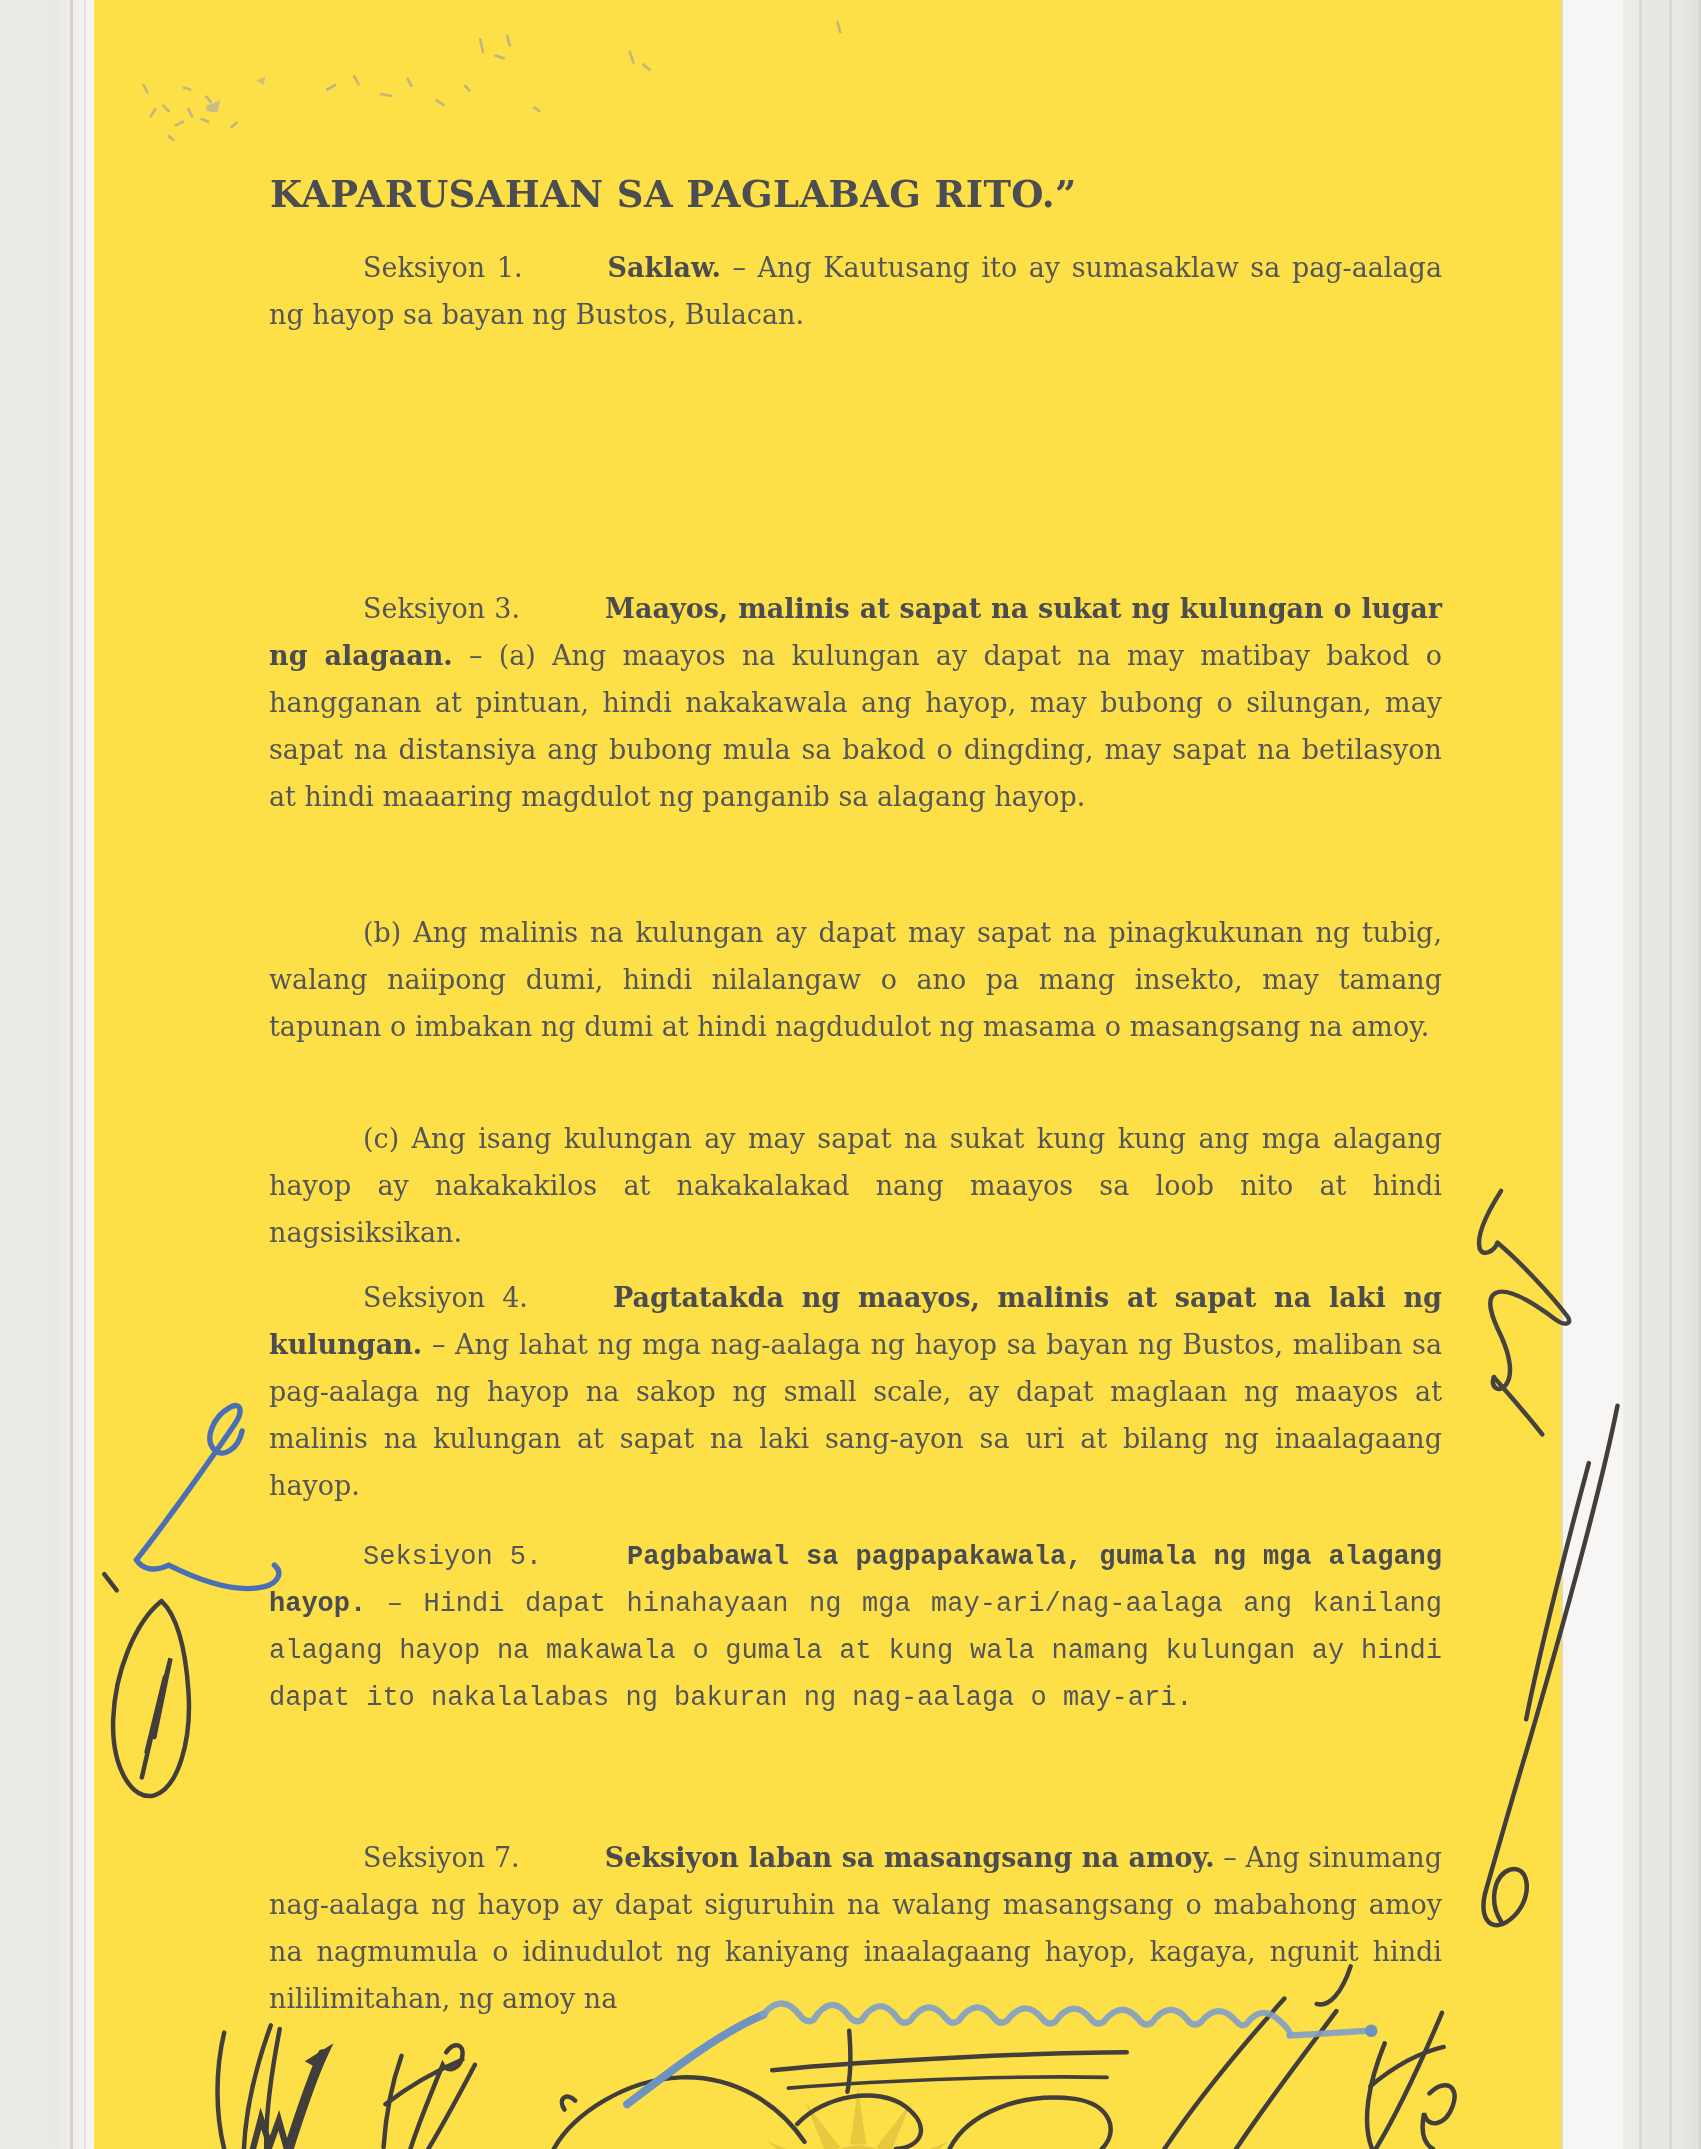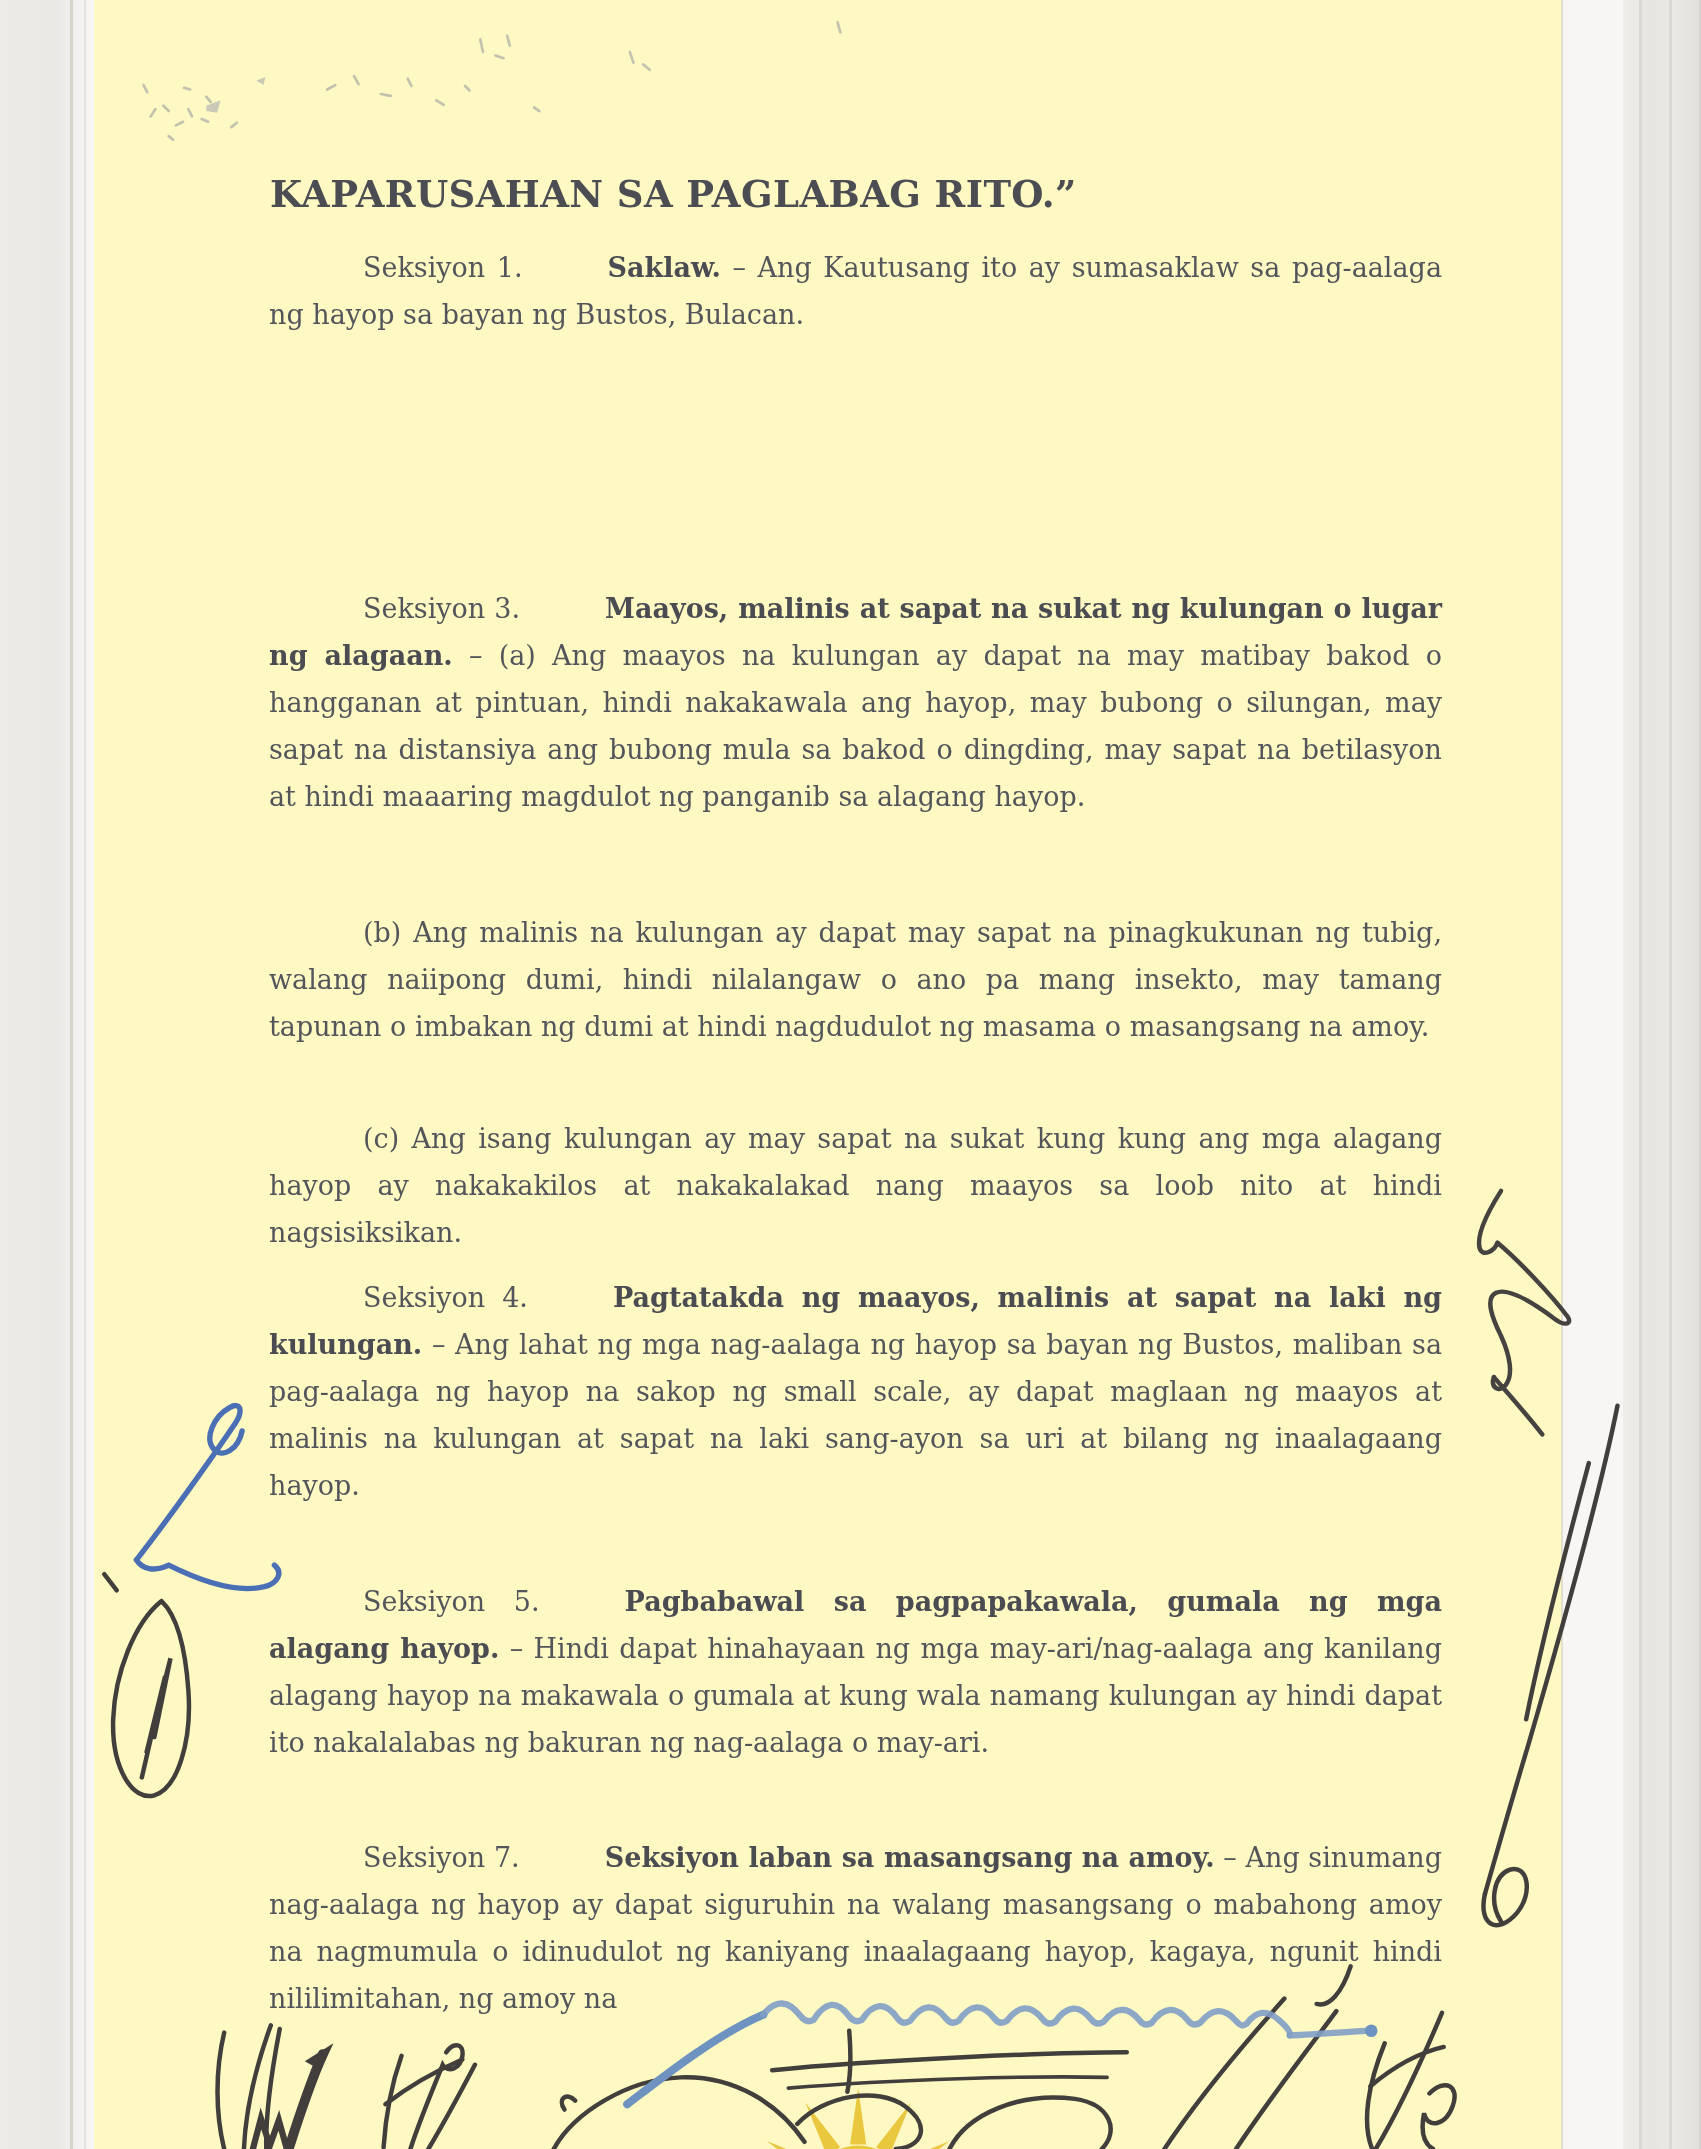--- a/index.html
+++ b/index.html
@@ -1,18 +1,18 @@
 <!DOCTYPE html>
 <html style="font-size:14.3px"><head>
 <meta charset="utf-8">
 <style>
   html,body{margin:0;padding:0;background:#d8d7d4;}
   .page{
     position:relative;width:1702px;height:2149px;overflow:hidden;
-    background:#fef9c3;
+    background:#fde047;
     font-family:"DejaVu Serif","Liberation Serif",serif;
   }
   
   .edge-left{
     position:absolute;left:0;top:0;width:94px;height:2149px;
     background:linear-gradient(to right,#ecebe8 0%,#eae9e6 60%,#f1f0ee 80%,#f8f7f5 100%);
   }
   .edge-left-line{position:absolute;left:70px;top:0;width:2.7px;height:2149px;background:#d6d3cb;}
   .edge-left-line2{position:absolute;left:84px;top:0;width:1.8px;height:2149px;background:#e4e2de;}
   .page-fold-line{position:absolute;left:1561px;top:0;width:1.8px;height:2149px;background:#dbd8d2;opacity:.8;}
@@ -32,21 +32,21 @@
     position:absolute;left:269px;width:1173px;margin:0;
     font-size:27px;line-height:47px;color:#54555b;
     text-align:justify;text-indent:94px;
   }
   .pos-s1{top:244px;}
   .pos-s2{top:381px;}
   .pos-s3{top:585px;}
   .pos-b{top:909px;}
   .pos-c{top:1115px;}
   .pos-s4{top:1274px;}
-  .pos-s5{top:1578px;}
+  .pos-s5{top:1534px;font-family:Liberation Mono, monospace;}
   .pos-s6{top:1834px;}
   .lbl{color:#54555b;}
   .tab{display:inline-block;width:85px;}
   .ttl{font-weight:bold;color:#4b4c52;}
   .ink{position:absolute;left:0;top:0;pointer-events:none;}
 </style>
 </head>
 <body>
 
 <div class="page">

